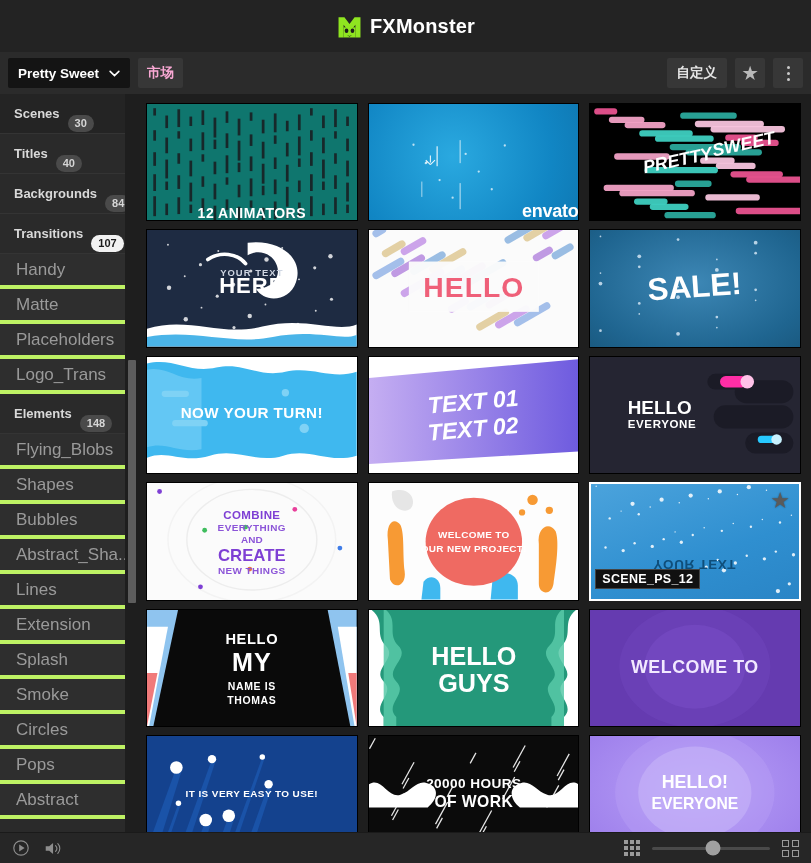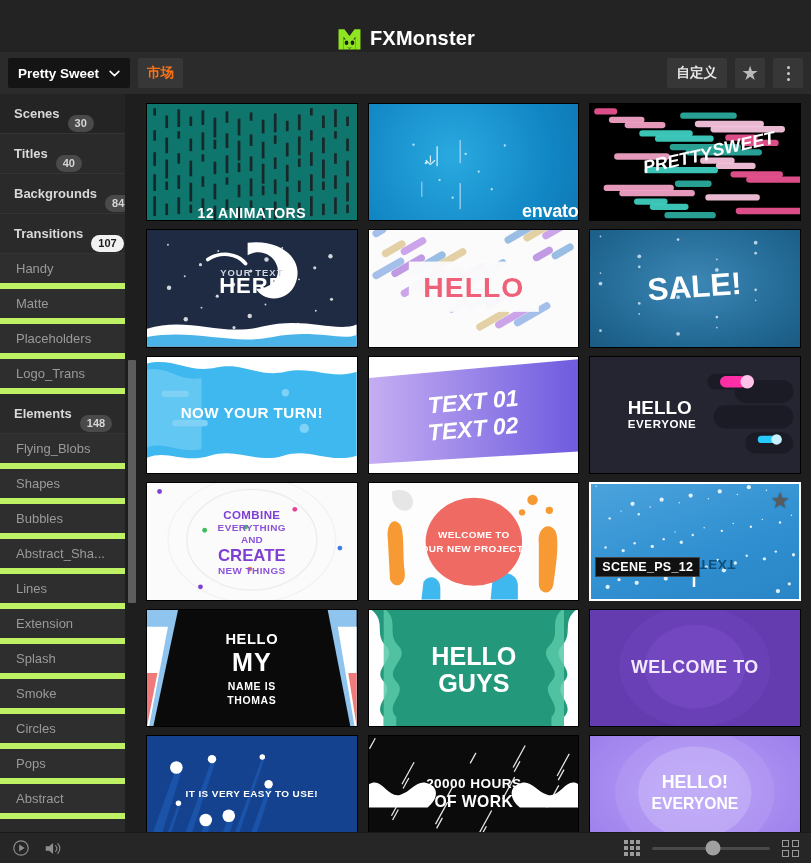--- a/index.html
+++ b/index.html
@@ -7,21 +7,21 @@
     width: 811px; height: 863px;
     background: #1e1e1e;
     font-family: "Liberation Sans", sans-serif;
     overflow: hidden;
   }
   .app { position: relative; width: 811px; height: 863px; display: flex; flex-direction: column; }
 
   
   .header {
     height: 52px; background: #232323;
-    display: flex; align-items: flex-end; justify-content: center;
+    display: flex; align-items: center; justify-content: center;
     flex: 0 0 52px;
   }
   .logo { display: flex; align-items: center; gap: 7px; }
   .logo-mark { width: 27px; height: 27px; display: block; }
   .logo-text { font-size: 20px; font-weight: bold; color: #ffffff; letter-spacing: .2px; }
   .logo-text .fx { color: #ffffff; }
 
   
   .toolbar {
     height: 42px; background: #2b2b2b; flex: 0 0 42px;
@@ -29,21 +29,21 @@
     position: relative;
   }
   .proj-select {
     background: #141414; color: #fff; border: none;
     height: 30px; padding: 0 10px; border-radius: 2px;
     display: flex; align-items: center; gap: 10px;
     font-size: 13.5px; font-weight: bold; cursor: pointer; min-width: 117px;
   }
   .chev { width: 11px; height: 7px; display:block; }
   .market-btn {
-    background: #373737; color: #f97316; height: 30px;
+    background: #373737; color: #f9a8d4; height: 30px;
     display: flex; align-items: center; padding: 0 9px;
     border-radius: 2px; font-size: 13.5px; font-weight: bold; cursor: pointer;
   }
   .tb-right { margin-left: auto; display: flex; align-items: center; gap: 8px; }
   .tb-btn {
     background: #373737; height: 30px; min-width: 30px;
     border-radius: 2px; display: flex; align-items: center; justify-content: center;
     color: #e6e6e6; font-size: 13.5px; font-weight: bold; cursor: pointer; padding: 0 10px;
   }
   .tb-btn.icon-only { padding: 0; width: 30px; }
@@ -67,22 +67,22 @@
   }
   .cat.top { background: #242424; }
   .cat-label { font-size: 13px; font-weight: bold; color: #d9d9d9; white-space: nowrap; }
   .badge {
     background: #4a4a4a; color: #d6d6d6; border-radius: 9px;
     font-size: 11px; font-weight: bold; padding: 2px 7px; line-height: 1.2; margin-top: 20px;
   }
   .badge.active { background: #f2f2f2; color: #1c1c1c; }
   .sub {
     height: 35px; display: flex; align-items: center;
-    padding-left: 16px; border-bottom: 6px solid #bef264;
-    font-size: 13px; color: #9a9a9a; cursor: pointer; background: #2e2e2e;
+    padding-left: 16px; border-bottom: 4px solid #bef264;
+    font-size: 17px; color: #9a9a9a; cursor: pointer; background: #2e2e2e;
   }
   .sb-track {
     position: absolute; top: 0; right: 0; width: 13px; height: 100%;
     background: #1e1e1e;
   }
   .sb-thumb {
     position: absolute; right: 2px; width: 8px; background: #5d5d5d; border-radius: 1px;
   }
 
   
@@ -91,21 +91,21 @@
   .tile {
     position: relative; aspect-ratio: 202 / 113; overflow: hidden;
     cursor: pointer; background: #000; border: 1px solid transparent;
   }
   .tile.selected { border: 2px solid #ffffff; }
   .tile-star {
     position: absolute; top: 6px; right: 9px; font-size: 22px;
     color: #5a5a5a; line-height: 1; text-shadow: 0 0 2px rgba(0,0,0,.4);
   }
   .tile-caption {
-    position: absolute; left: 4px; bottom: 22px;
+    position: absolute; left: 4px; bottom: 10px;
     background: #111; color: #fff; font-size: 12.5px; font-weight: bold;
     padding: 2px 6px; letter-spacing: .3px; border: 1px solid #444;
     font-family: "Liberation Sans", sans-serif; white-space: nowrap;
   }
   .art { position: absolute; inset: 0; display: flex; align-items: flex-end; justify-content: center; }
   .art-txt { text-align: center; line-height: 1.05; z-index: 3; position: relative; }
 
   
   .footer {
     height: 31px; flex: 0 0 31px; background: #262626;

